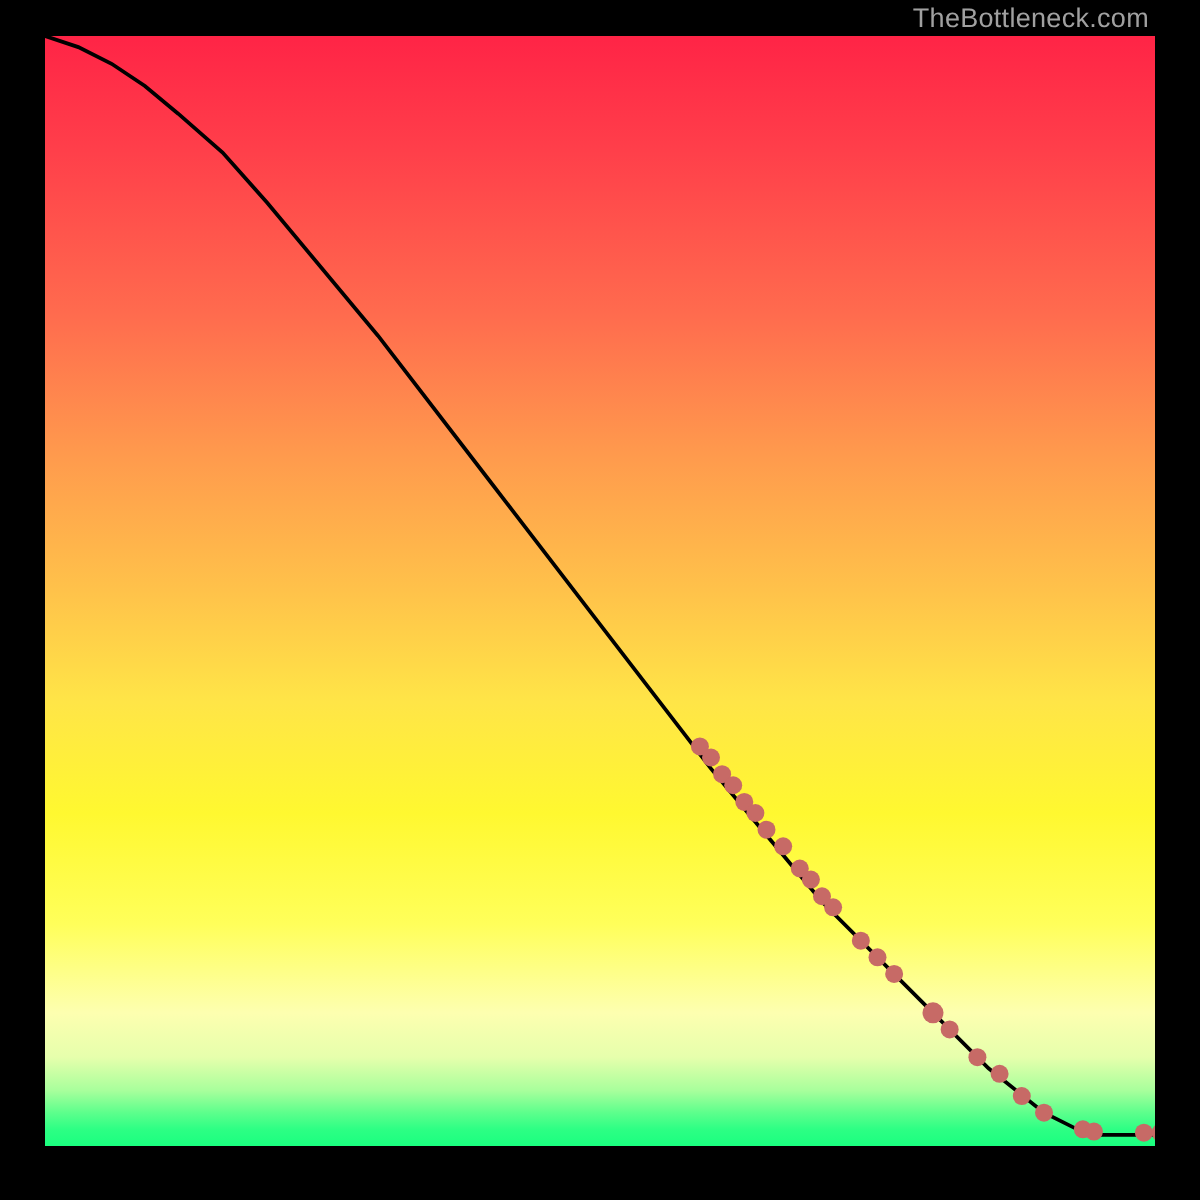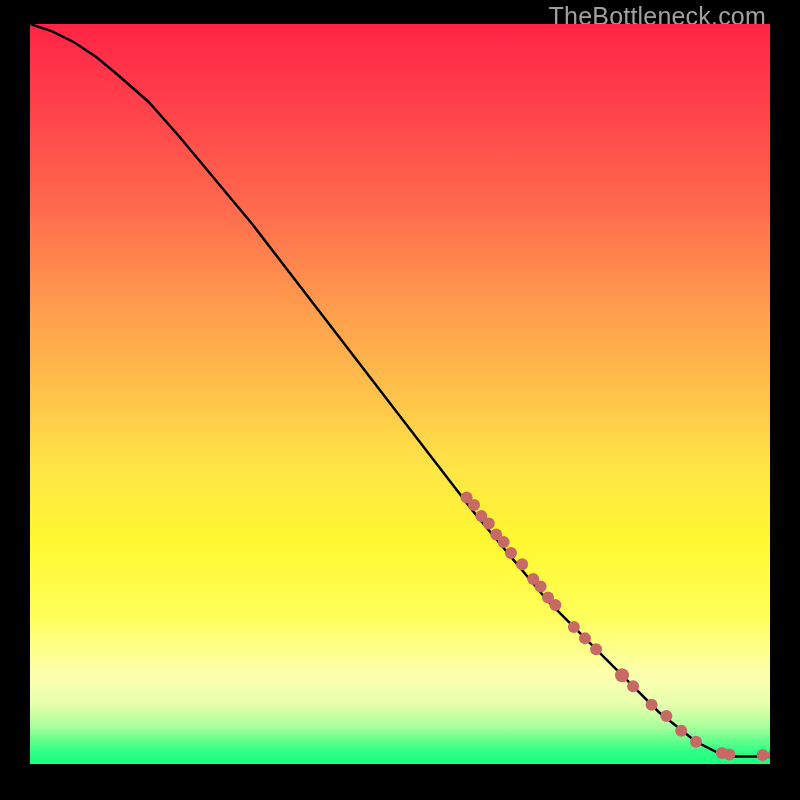--- a/index.html
+++ b/index.html
@@ -39,21 +39,21 @@
       #a8ff9c 95%,
       #5dff8c 97%,
       #2dff84 98.5%,
       #1aff7f 100%
     );
   }
   .watermark {
     position: absolute;
     right: 34px;
     top: 2px;
-    font-size: 25px;
+    font-size: 18px;
     color: #a0a0a0;
     font-weight: 500;
     letter-spacing: 0.2px;
   }
   svg.overlay {
     position: absolute;
     left: 0;
     top: 0;
     width: 740px;
     height: 740px;

